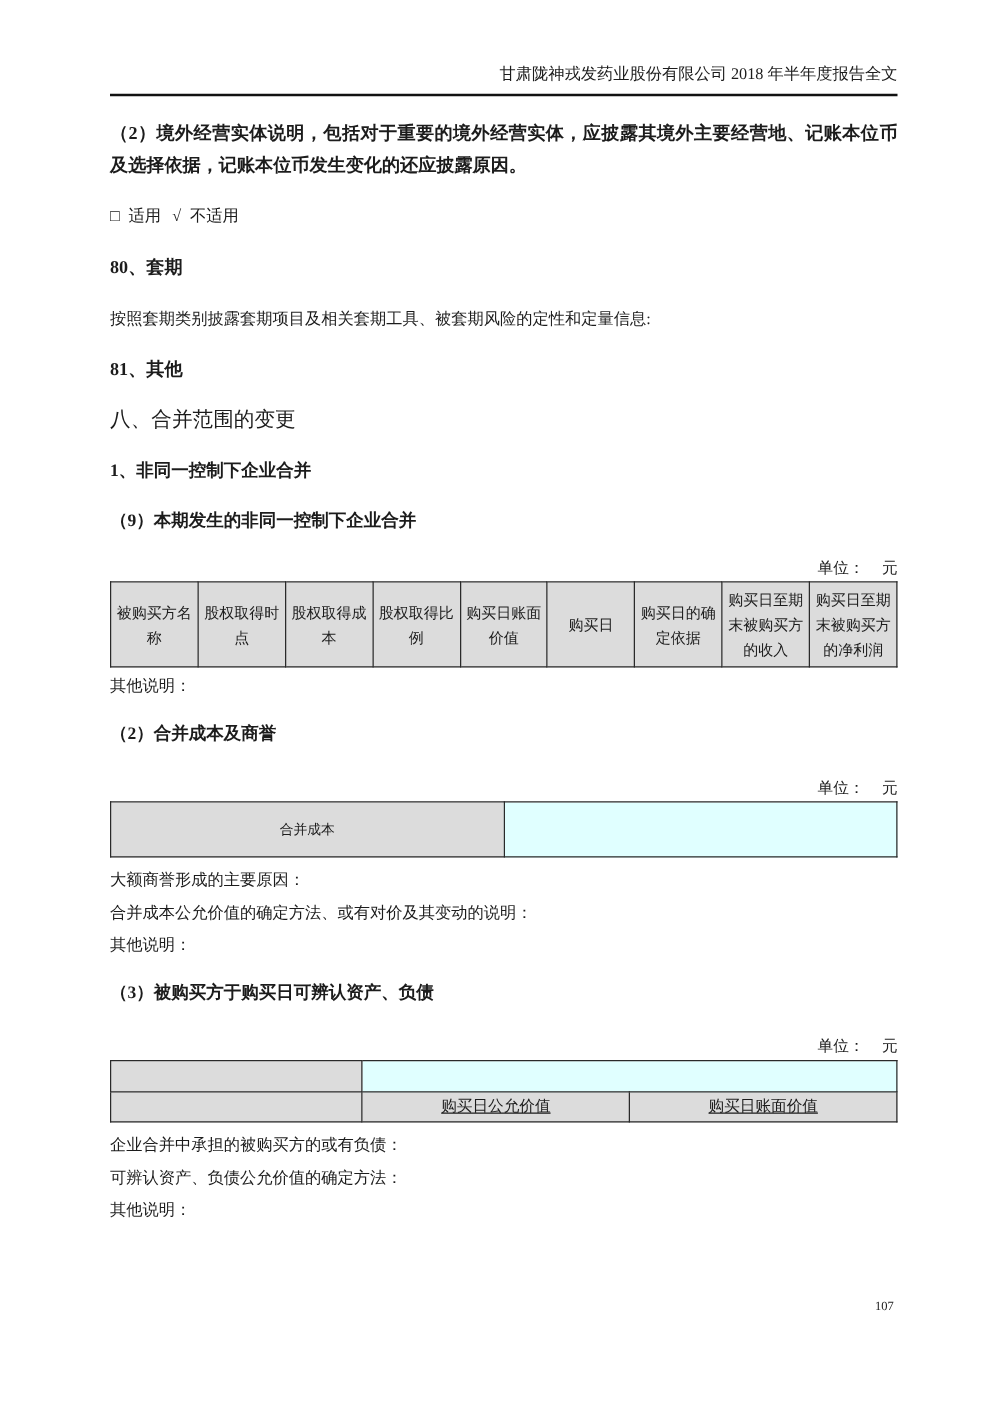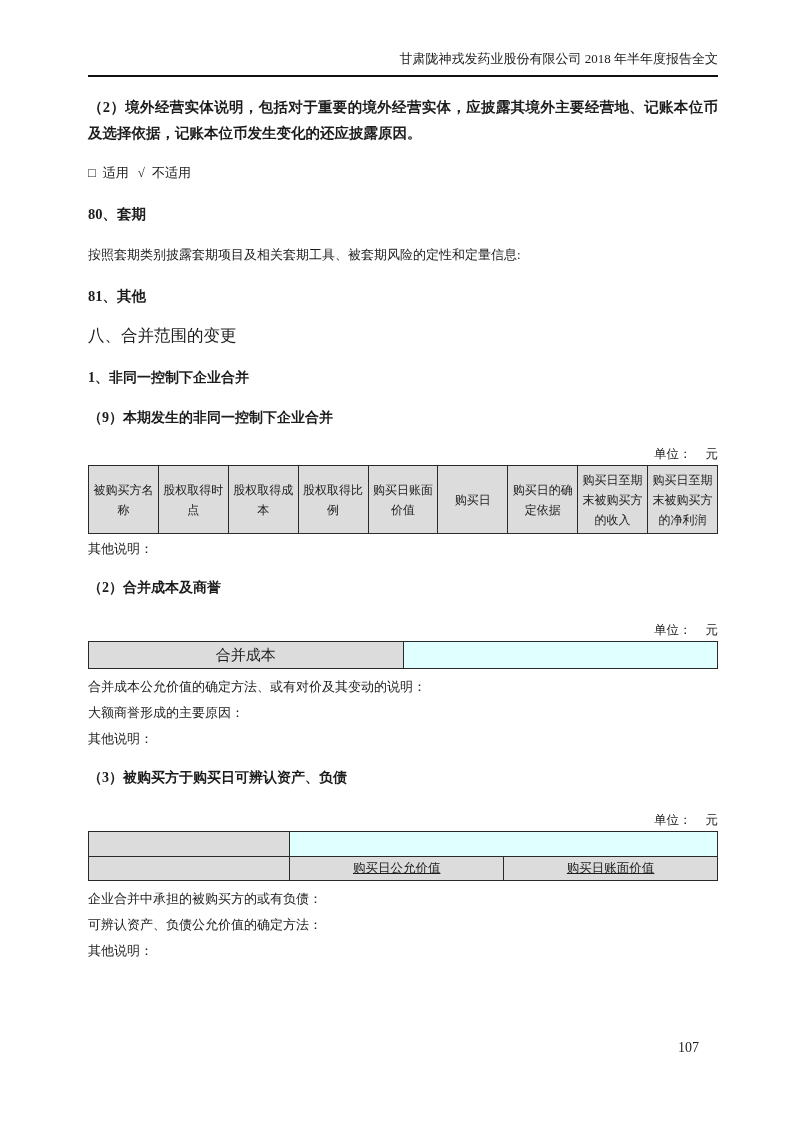--- a/index.html
+++ b/index.html
@@ -81,37 +81,37 @@
   }
   .cell-gray { background:#dcdcdc; }
   .cell-cyan { background:#e0ffff; }
   .t-combination th {
     background:#dcdcdc;
     font-size:12px;
     line-height:20px;
     text-align:center;
     height:68px;
   }
-  .t-cost td { height:27px; font-size:15px; }
+  .t-cost td { height:44px; font-size:11px; }
   .t-cost .label-cell { text-align:center; }
   .t-assets td { font-size:12.5px; text-align:center;text-decoration:underline; }
   .t-assets .r1 td { height:25px; }
   .t-assets .r2 td { height:24px; }
   .note-line {
     margin-top:9px;
     font-size:13px;
     line-height:17px;
   }
   .note-first { margin-top:6px; }
   .notes .note-line { margin-top:9px; margin-bottom:9px; line-height:17px; }
   .page-number {
     position:absolute;
     top:1040px;
-    right:94px;
-    font-size:14px;
+    right:78px;
+    font-size:10px;
   }
 </style>
 </head>
 <body>
 
 <div class="page">
 
   <div class="doc-header">甘肃陇神戎发药业股份有限公司 2018 年半年度报告全文</div>
 
   <div class="para-bold">（2）境外经营实体说明，包括对于重要的境外经营实体，应披露其境外主要经营地、记账本位币及选择依据，记账本位币发生变化的还应披露原因。</div>
@@ -163,22 +163,22 @@
   <table class="t-cost">
     <tbody>
       <tr>
         <td class="cell-gray label-cell" style="width:50%">合并成本</td>
         <td class="cell-cyan" style="width:50%"></td>
       </tr>
     </tbody>
   </table>
 
   <div class="notes">
+    <div class="note-line">大额商誉形成的主要原因：</div>
     <div class="note-line note-first">合并成本公允价值的确定方法、或有对价及其变动的说明：</div>
-    <div class="note-line">大额商誉形成的主要原因：</div>
     <div class="note-line">其他说明：</div>
   </div>
 
   <div class="h-sub">（3）被购买方于购买日可辨认资产、负债</div>
 
   <div class="unit-line gap-lg">
     <span>单位：</span><span class="unit-value">元</span>
   </div>
 
   <table class="t-assets">

